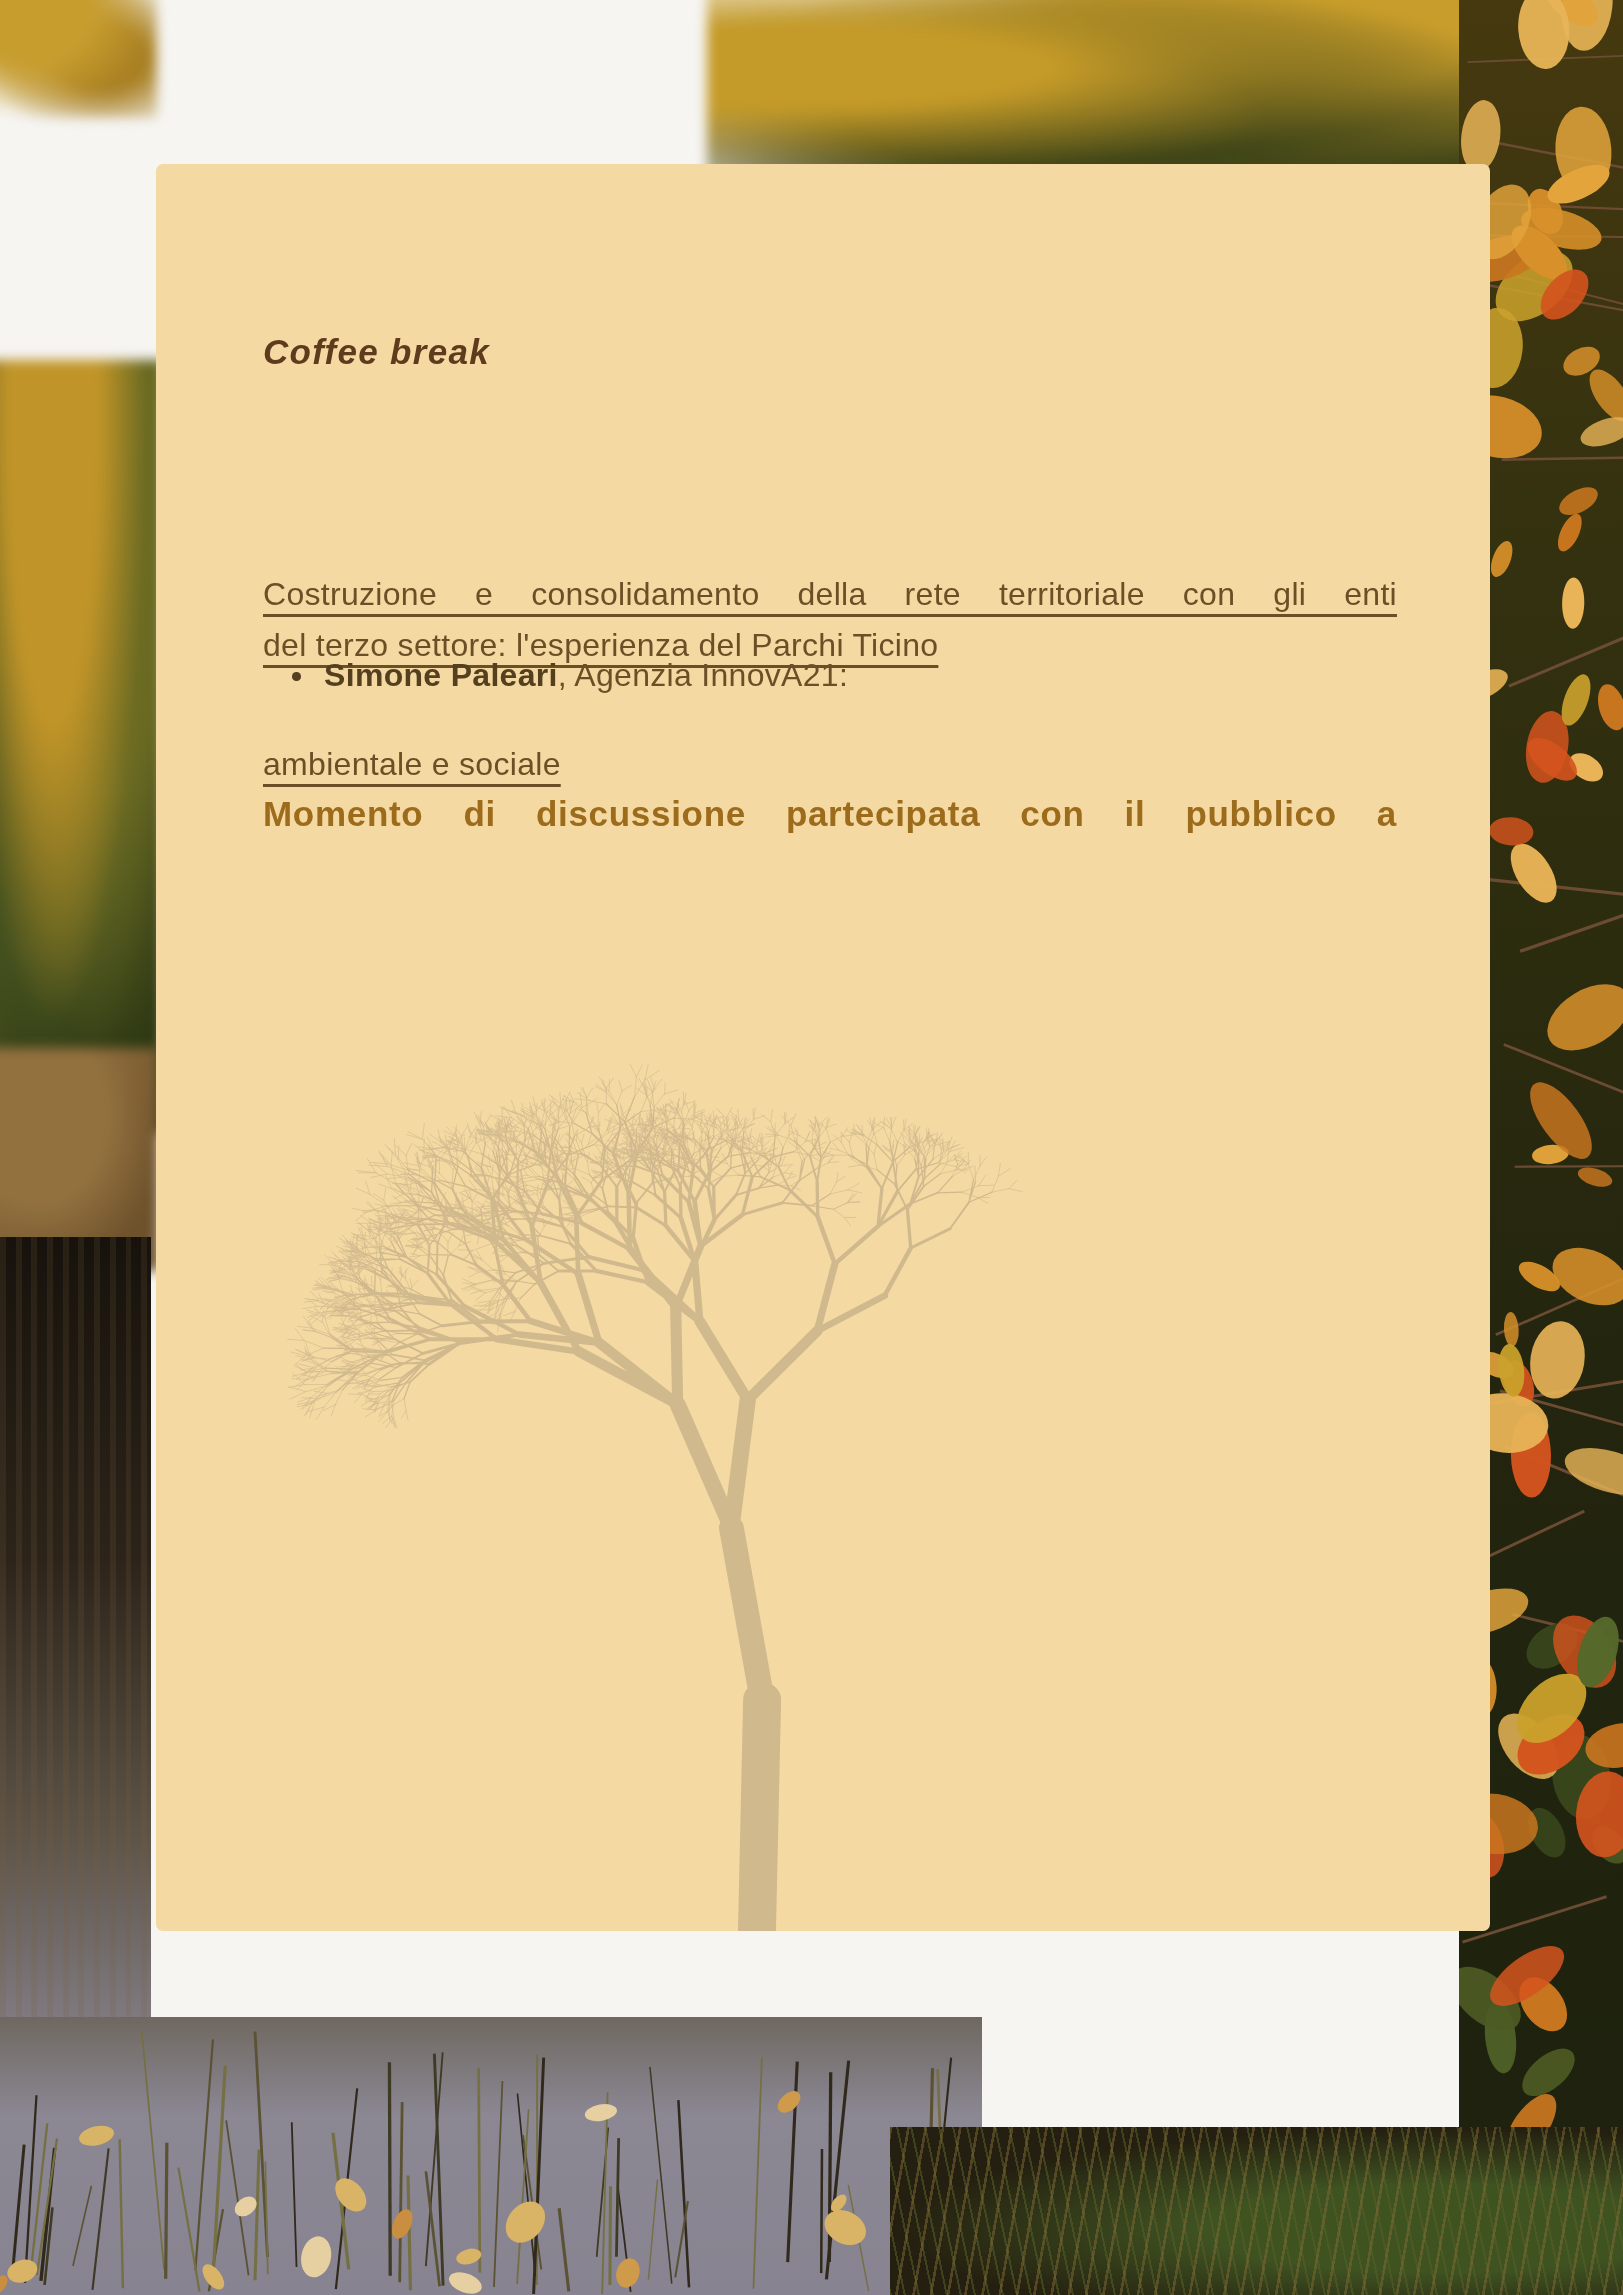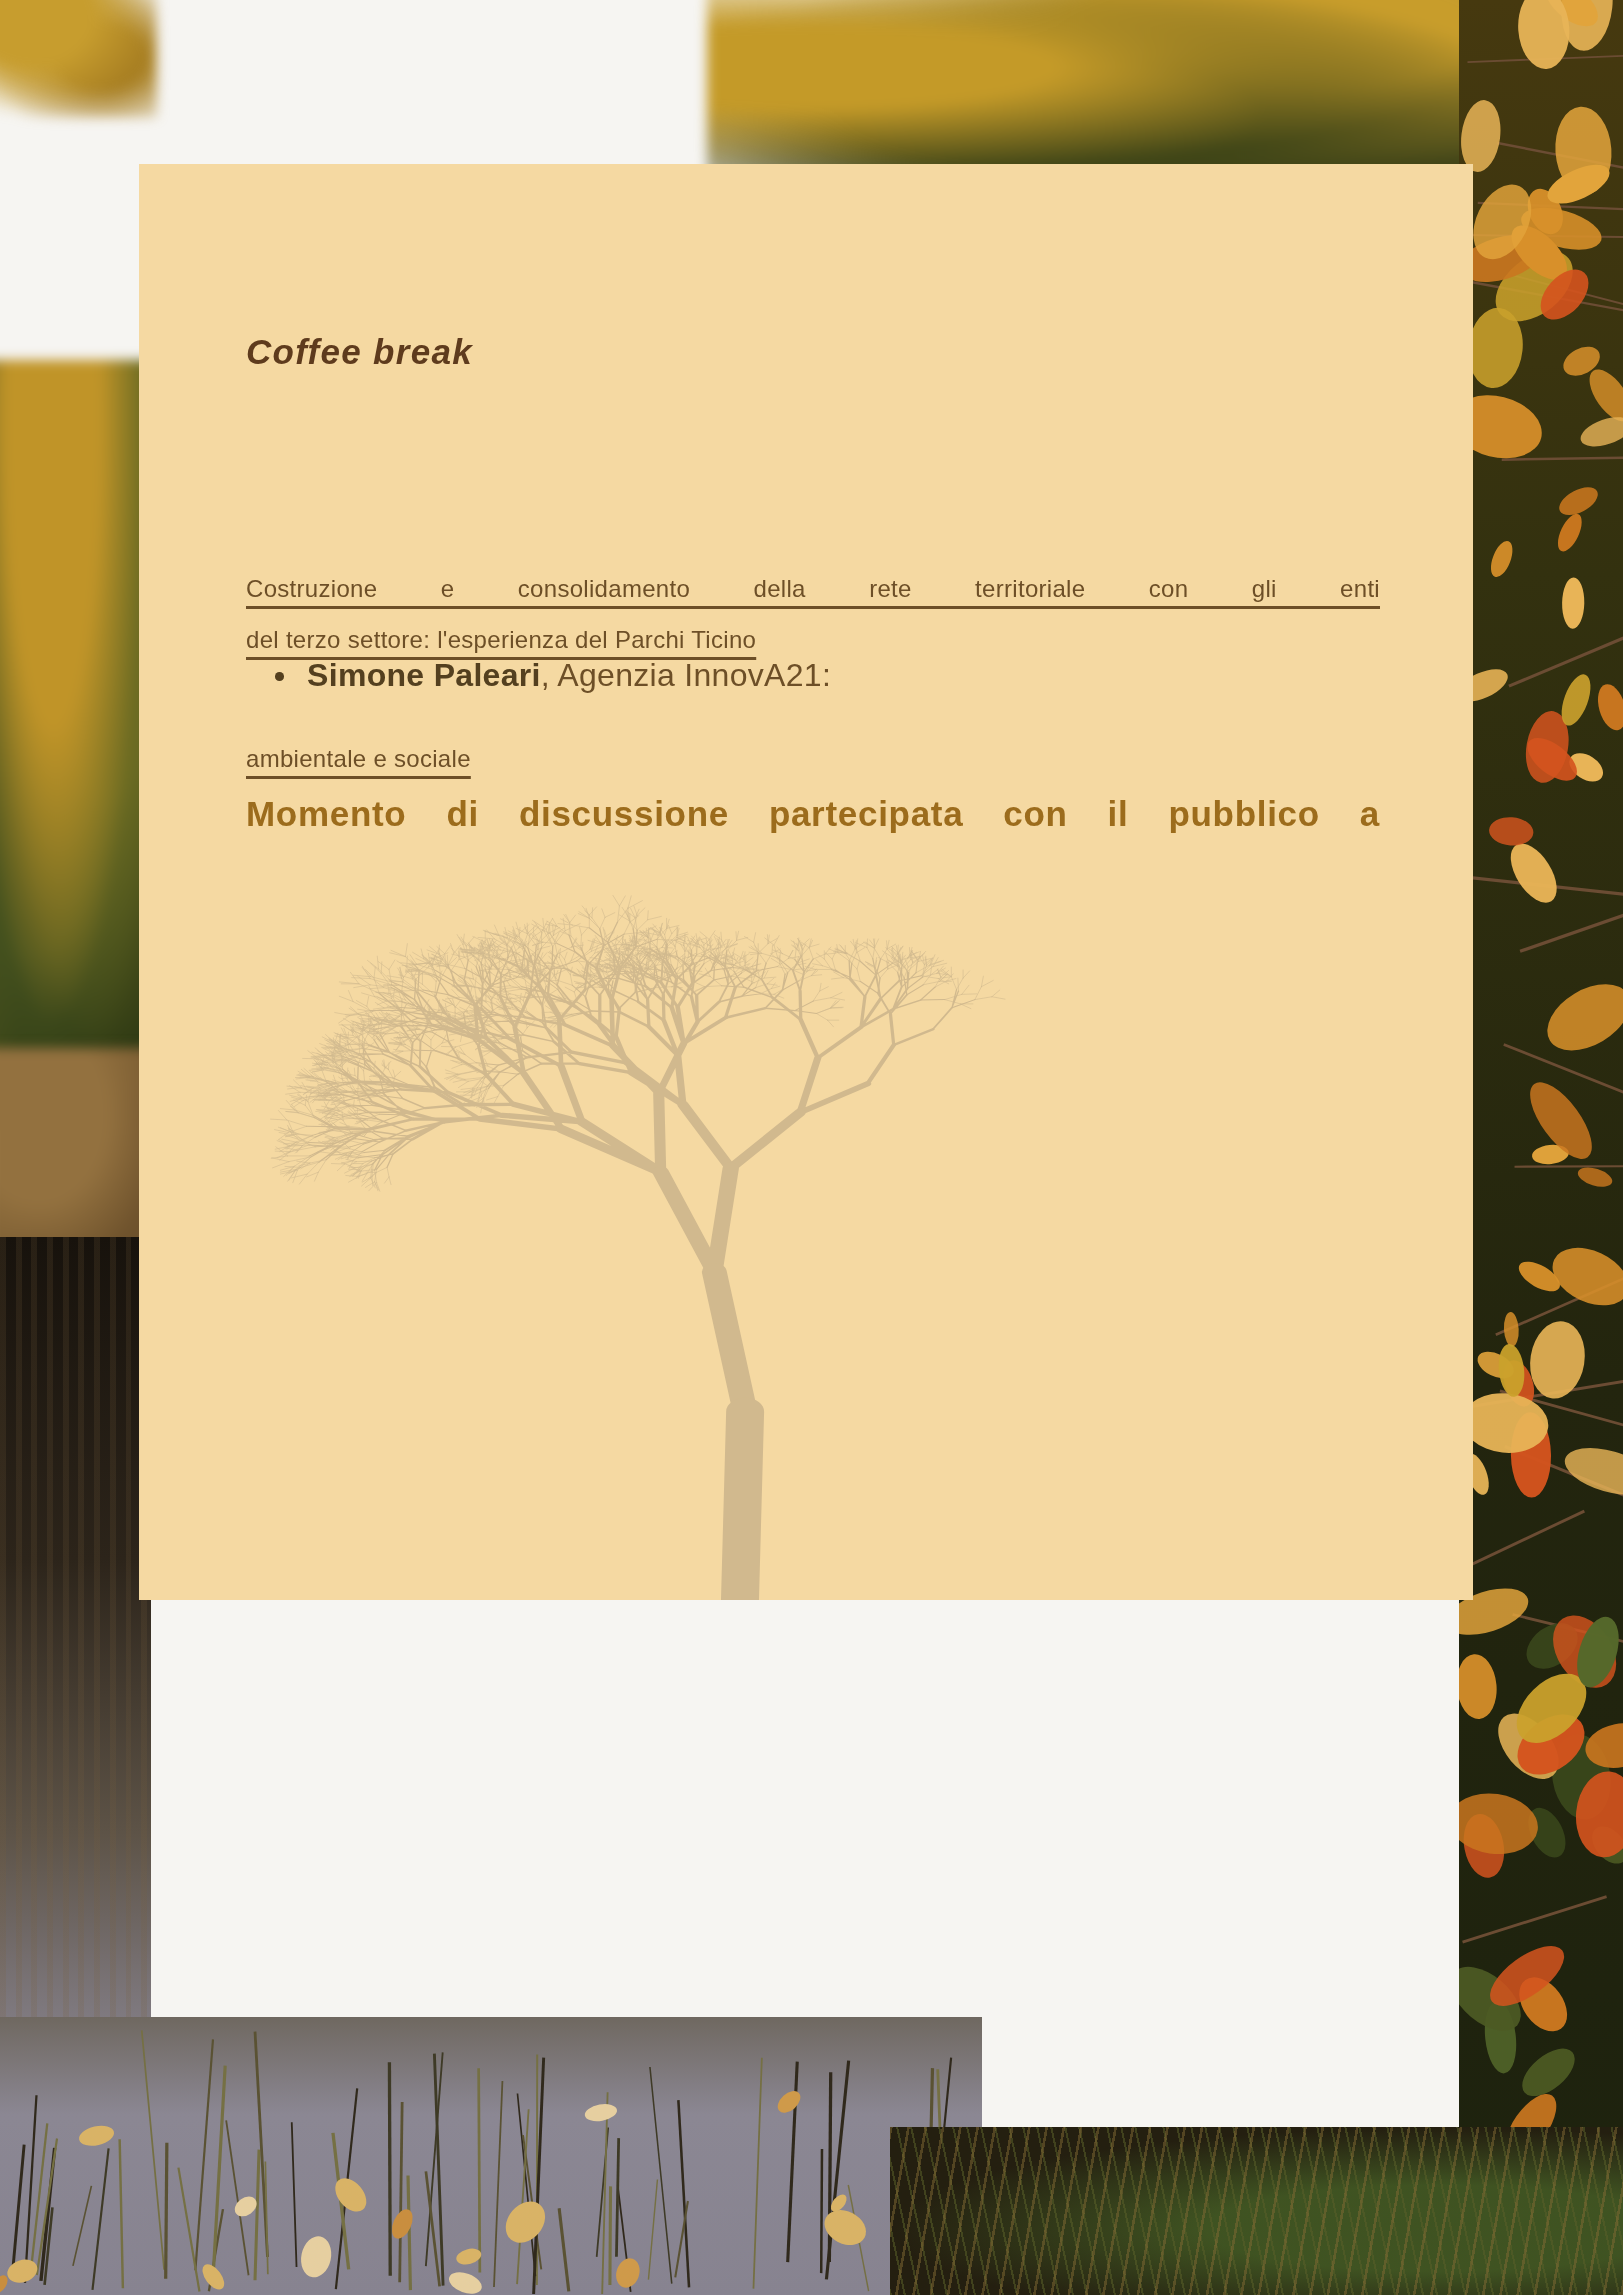--- a/index.html
+++ b/index.html
@@ -36,38 +36,38 @@
                radial-gradient(ellipse at 70% 70%,#6e522c 0 45%,rgba(110,82,44,0) 80%),#7d5f33;}
   .bg-left-water{left:0;top:1237px;width:151px;height:917px;
     background:repeating-linear-gradient(90deg,rgba(120,95,60,.18) 0 5.9px,rgba(0,0,0,0) 5.9px 15.7px),
                linear-gradient(#17120c,#2c241a 35%,#5d5347 65%,#8b8793 92%);}
   .bg-bottom-veg{left:890px;top:2127px;width:733px;height:169px;
     background:repeating-linear-gradient(100deg,rgba(130,106,52,.5) 0 2.6px,rgba(0,0,0,0) 2.6px 17px),
                repeating-linear-gradient(78deg,rgba(88,94,40,.55) 0 2px,rgba(0,0,0,0) 2px 13.7px),
                radial-gradient(ellipse at 75% 60%,rgba(70,96,38,.8) 0 30%,rgba(70,96,38,0) 70%),#241f10;}
 
   
-  .card{position:absolute;left:139px;top:164px;width:1334px;height:1436px;
-        background:var(--card-bg);overflow:hidden;z-index:5;}
+  .card{position:absolute;left:156px;top:164px;width:1334px;height:1767px;
+        background:var(--card-bg);overflow:hidden;z-index:5;border-radius:7px;}
   .tree-svg{position:absolute;left:0;top:0;width:100%;height:100%;}
   .text-layer{position:absolute;left:107px;top:0;width:1134px;height:100%;}
   .line{position:absolute;left:0;width:100%;}
 
   .t-coffee{top:168px;font-style:italic;font-weight:700;font-size:35px;line-height:1.15;
             letter-spacing:1.3px;color:var(--dark-brown);}
   .t-heading{top:293px;font-weight:700;font-size:37px;line-height:1.15;
              letter-spacing:1.3px;color:var(--gold);}
   .hsep{display:inline-block;font-weight:400;font-size:41px;vertical-align:-2.6px;
         padding:0 10.5px;color:var(--gold);}
   .t-bullet{font-size:32px;line-height:1.2;color:var(--body-brown);letter-spacing:0.3px;white-space:nowrap;}
   .t-b1{top:354px;} .t-b2{top:492px;}
   .dot{display:inline-block;width:8.5px;height:8.5px;border-radius:50%;
        background:var(--name-brown);margin:0 23.6px 0 29px;vertical-align:5.2px;}
   .speaker-name{font-weight:700;color:var(--name-brown);}
-  .talk{font-size:24px;line-height:1.2;color:var(--body-brown);letter-spacing:0.3px;
+  .talk{font-size:32px;line-height:1.2;color:var(--body-brown);letter-spacing:0.3px;
         text-decoration:underline;text-decoration-thickness:2.6px;text-underline-offset:8.5px;}
   .just{text-align:justify;text-align-last:justify;}
   .t-t1a{top:411px;} .t-t1b{top:462px;} .t-t2a{top:534px;} .t-t2b{top:581px;}
   .disc{font-weight:700;font-size:35px;line-height:1.2;letter-spacing:0.7px;color:var(--gold);}
   .t-d1{top:629px;} .t-d2{top:682px;}
   .t-lunch{top:799px;font-weight:700;font-size:36px;line-height:1.2;
            letter-spacing:0.7px;color:var(--gold);white-space:nowrap;}
 
   .right-strip{position:absolute;right:0;top:0;width:164px;height:2295px;}
   .bottom-water{position:absolute;left:0;top:2017px;width:982px;height:279px;}

